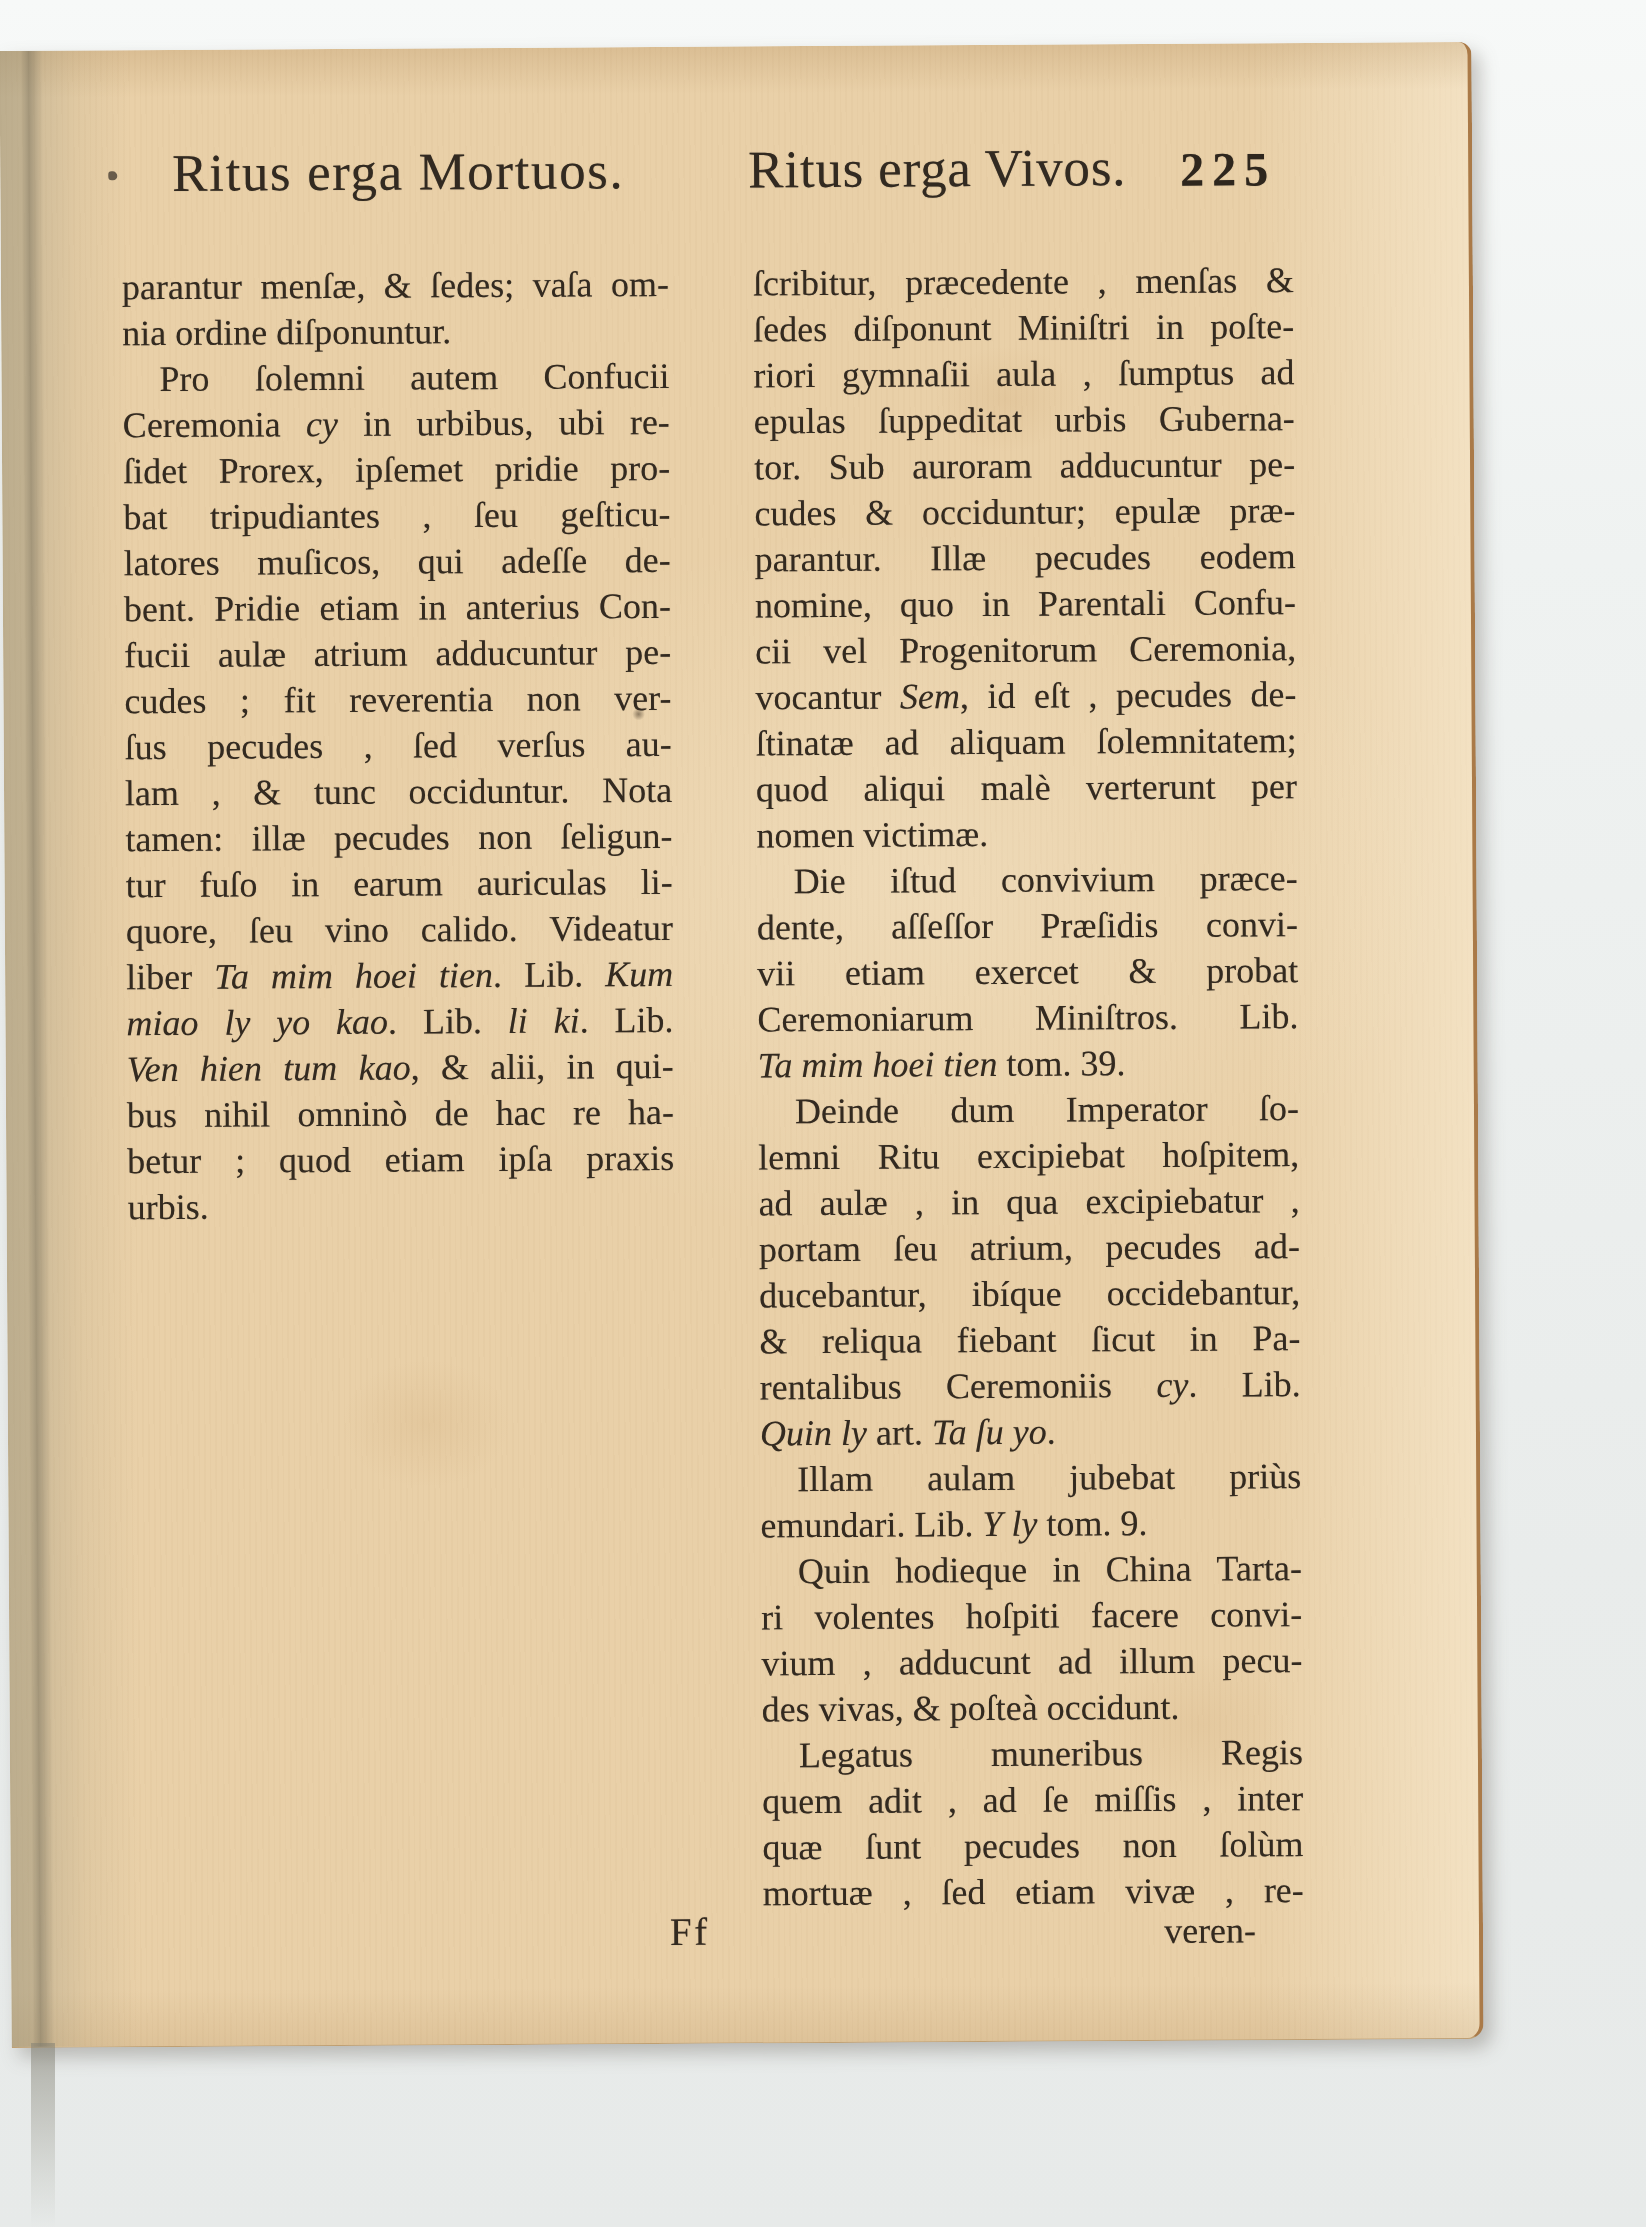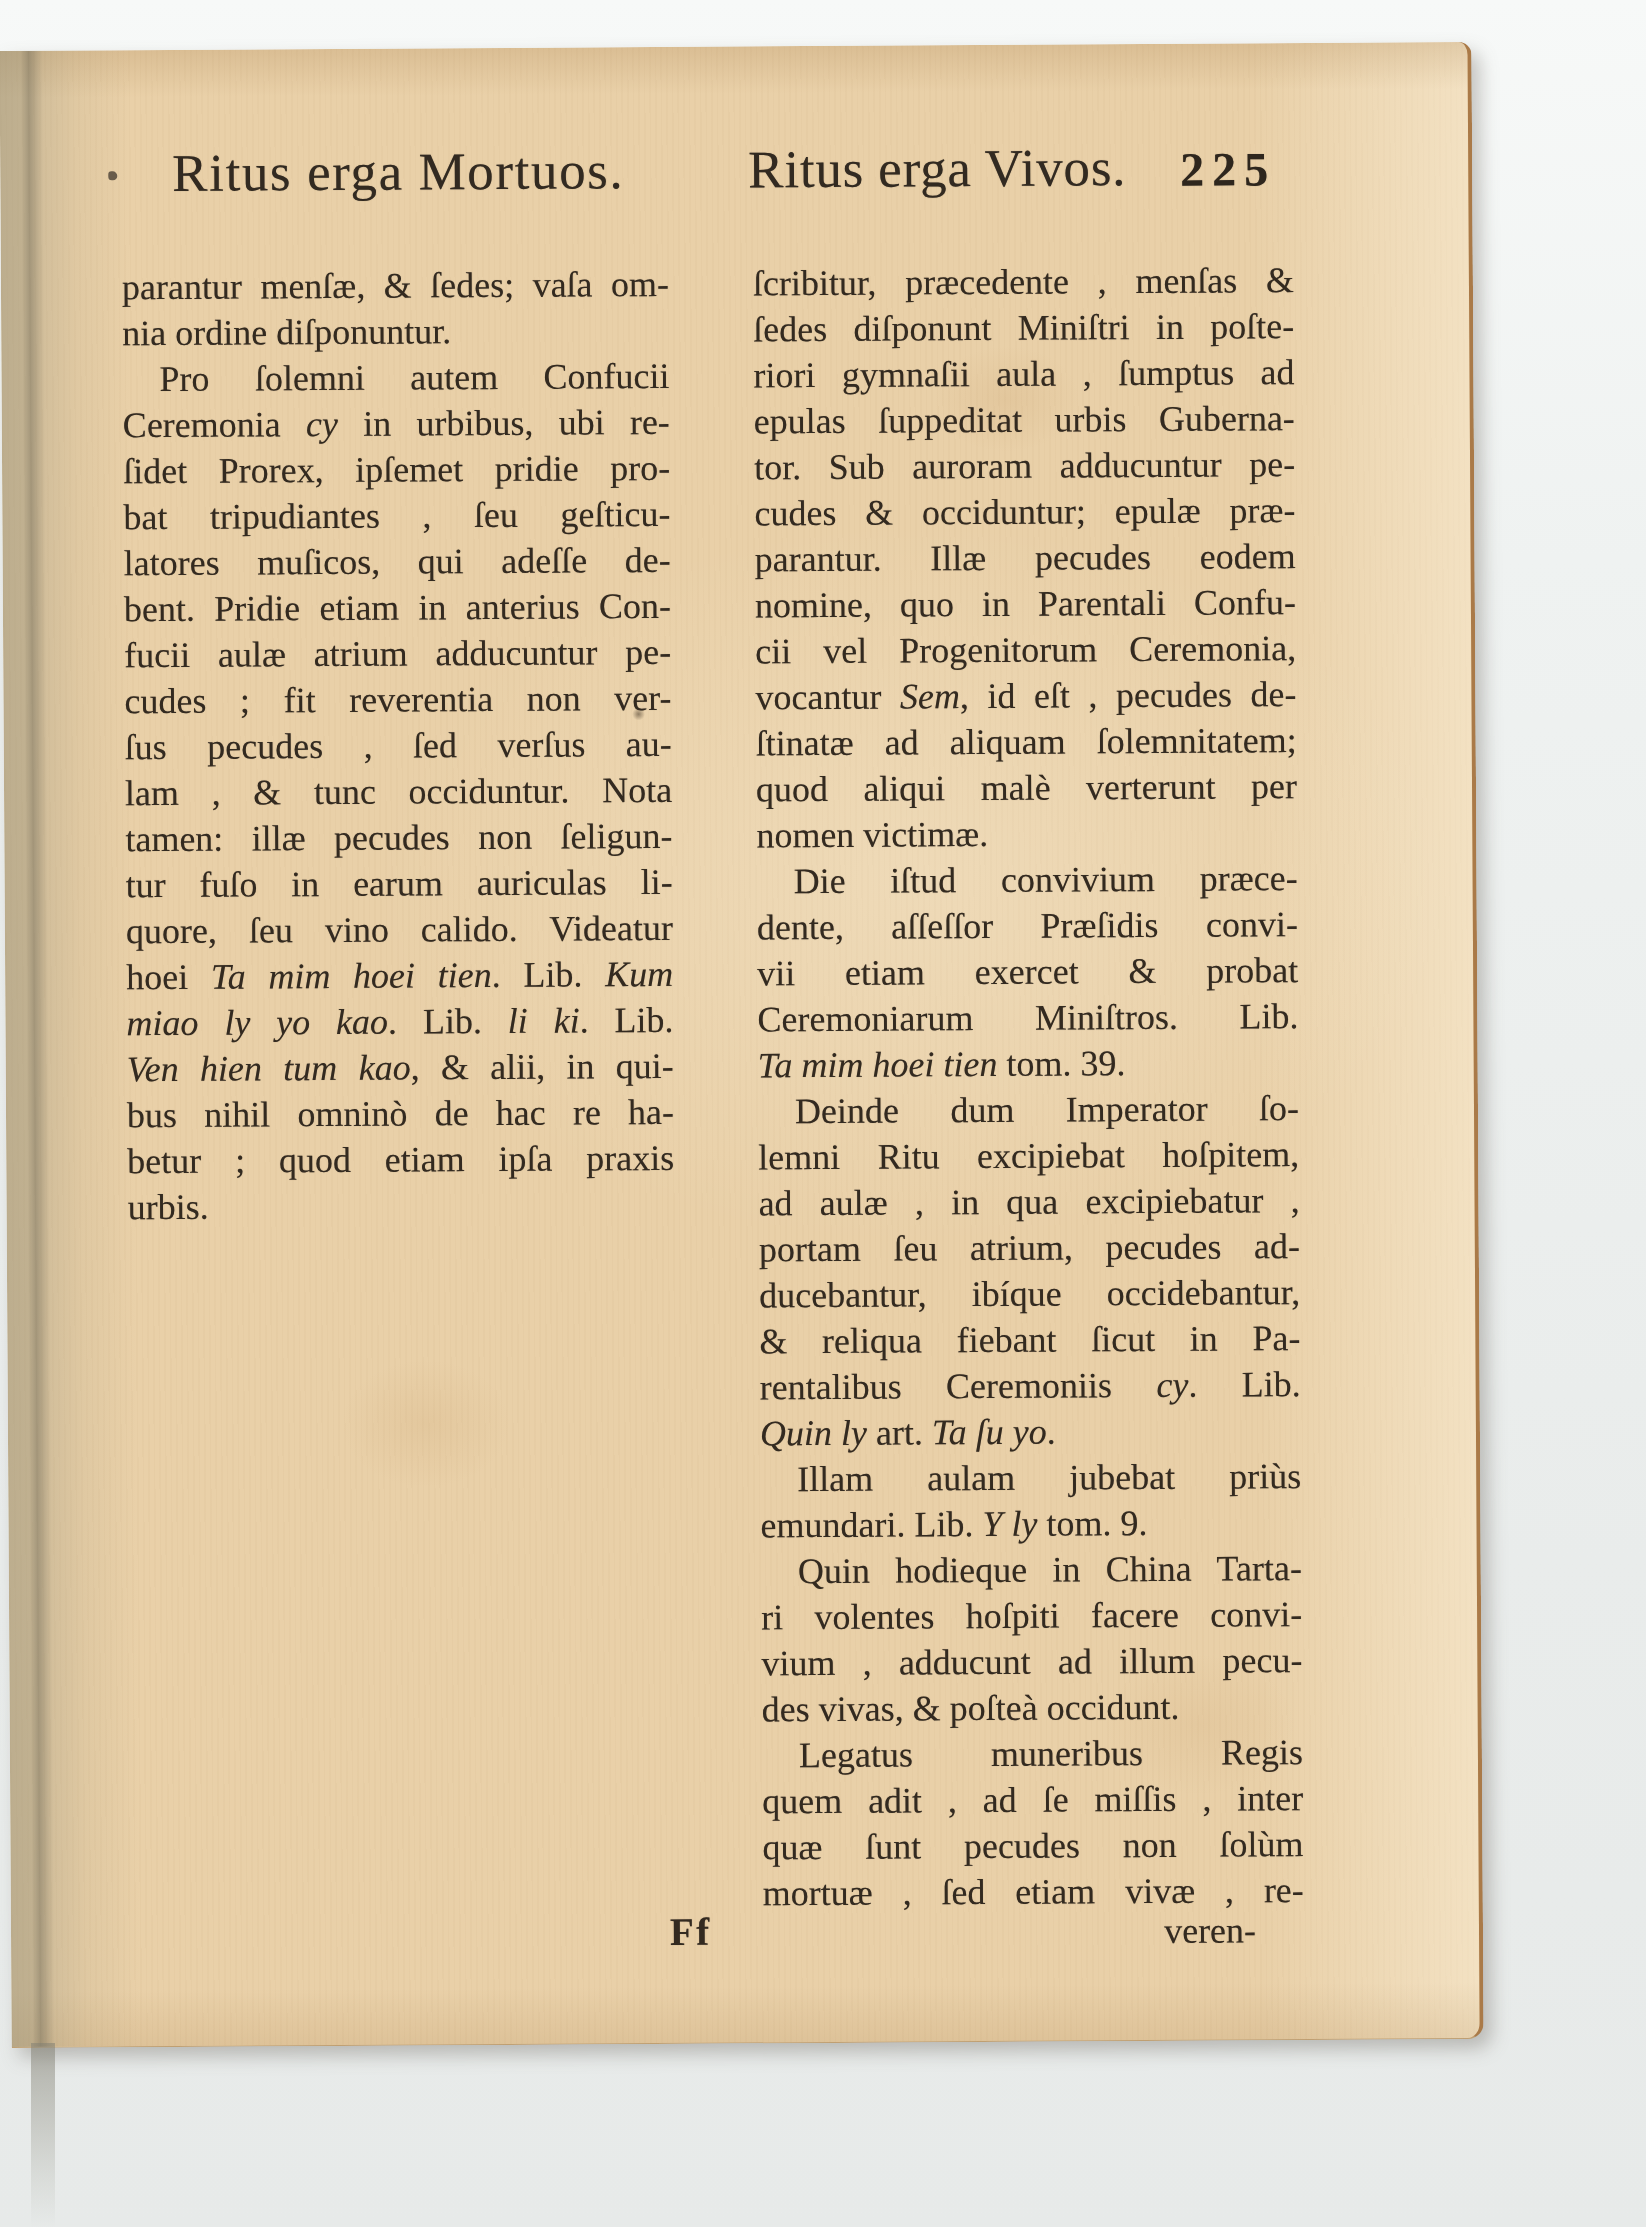--- a/index.html
+++ b/index.html
@@ -117,21 +117,21 @@
   .line.ind { text-indent: 37px; }
   .it { font-style: italic; }
   .rm { font-style: normal; }
 
   
   .signature-mark {
     position: absolute;
     left: 659px;
     top: 1862px;
     font-size: 39px;
-    font-weight: 700;
+    font-weight: 400;
     letter-spacing: 2.4px;
     color: #332a20;
     text-shadow: 0 0 0.8px rgba(48,38,28,.45);
   }
   .catchword-row {
     position: absolute;
     left: 752px;
     top: 1864px;
     width: 493px;           
     font-size: 36px;
@@ -163,21 +163,21 @@
       <div class="line"><span class="rm">bat tripudiantes , ſeu geſticu-</span></div>
       <div class="line"><span class="rm">latores muſicos, qui adeſſe de-</span></div>
       <div class="line"><span class="rm">bent. Pridie etiam in anterius Con-</span></div>
       <div class="line"><span class="rm">fucii aulæ atrium adducuntur pe-</span></div>
       <div class="line"><span class="rm">cudes ; fit reverentia non ver-</span></div>
       <div class="line"><span class="rm">ſus pecudes , ſed verſus au-</span></div>
       <div class="line"><span class="rm">lam , &amp; tunc occiduntur. Nota</span></div>
       <div class="line"><span class="rm">tamen: illæ pecudes non ſeligun-</span></div>
       <div class="line"><span class="rm">tur fuſo in earum auriculas li-</span></div>
       <div class="line"><span class="rm">quore, ſeu vino calido. Videatur</span></div>
-      <div class="line"><span class="rm">hoei </span><span class="it">Ta mim hoei tien</span><span class="rm">. Lib. </span><span class="it">Kum</span></div>
+      <div class="line"><span class="rm">liber </span><span class="it">Ta mim hoei tien</span><span class="rm">. Lib. </span><span class="it">Kum</span></div>
       <div class="line"><span class="it">miao ly yo kao</span><span class="rm">. Lib. </span><span class="it">li ki</span><span class="rm">. Lib.</span></div>
       <div class="line"><span class="it">Ven hien tum kao</span><span class="rm">, &amp; alii, in qui-</span></div>
       <div class="line"><span class="rm">bus nihil omninò de hac re ha-</span></div>
       <div class="line"><span class="rm">betur ; quod etiam ipſa praxis</span></div>
       <div class="line noj"><span class="rm">urbis.</span></div>
     </div>
 
   <div class="col col-right" id="col-right">
       <div class="line"><span class="rm">ſcribitur, præcedente , menſas &amp;</span></div>
       <div class="line"><span class="rm">ſedes diſponunt Miniſtri in poſte-</span></div>

